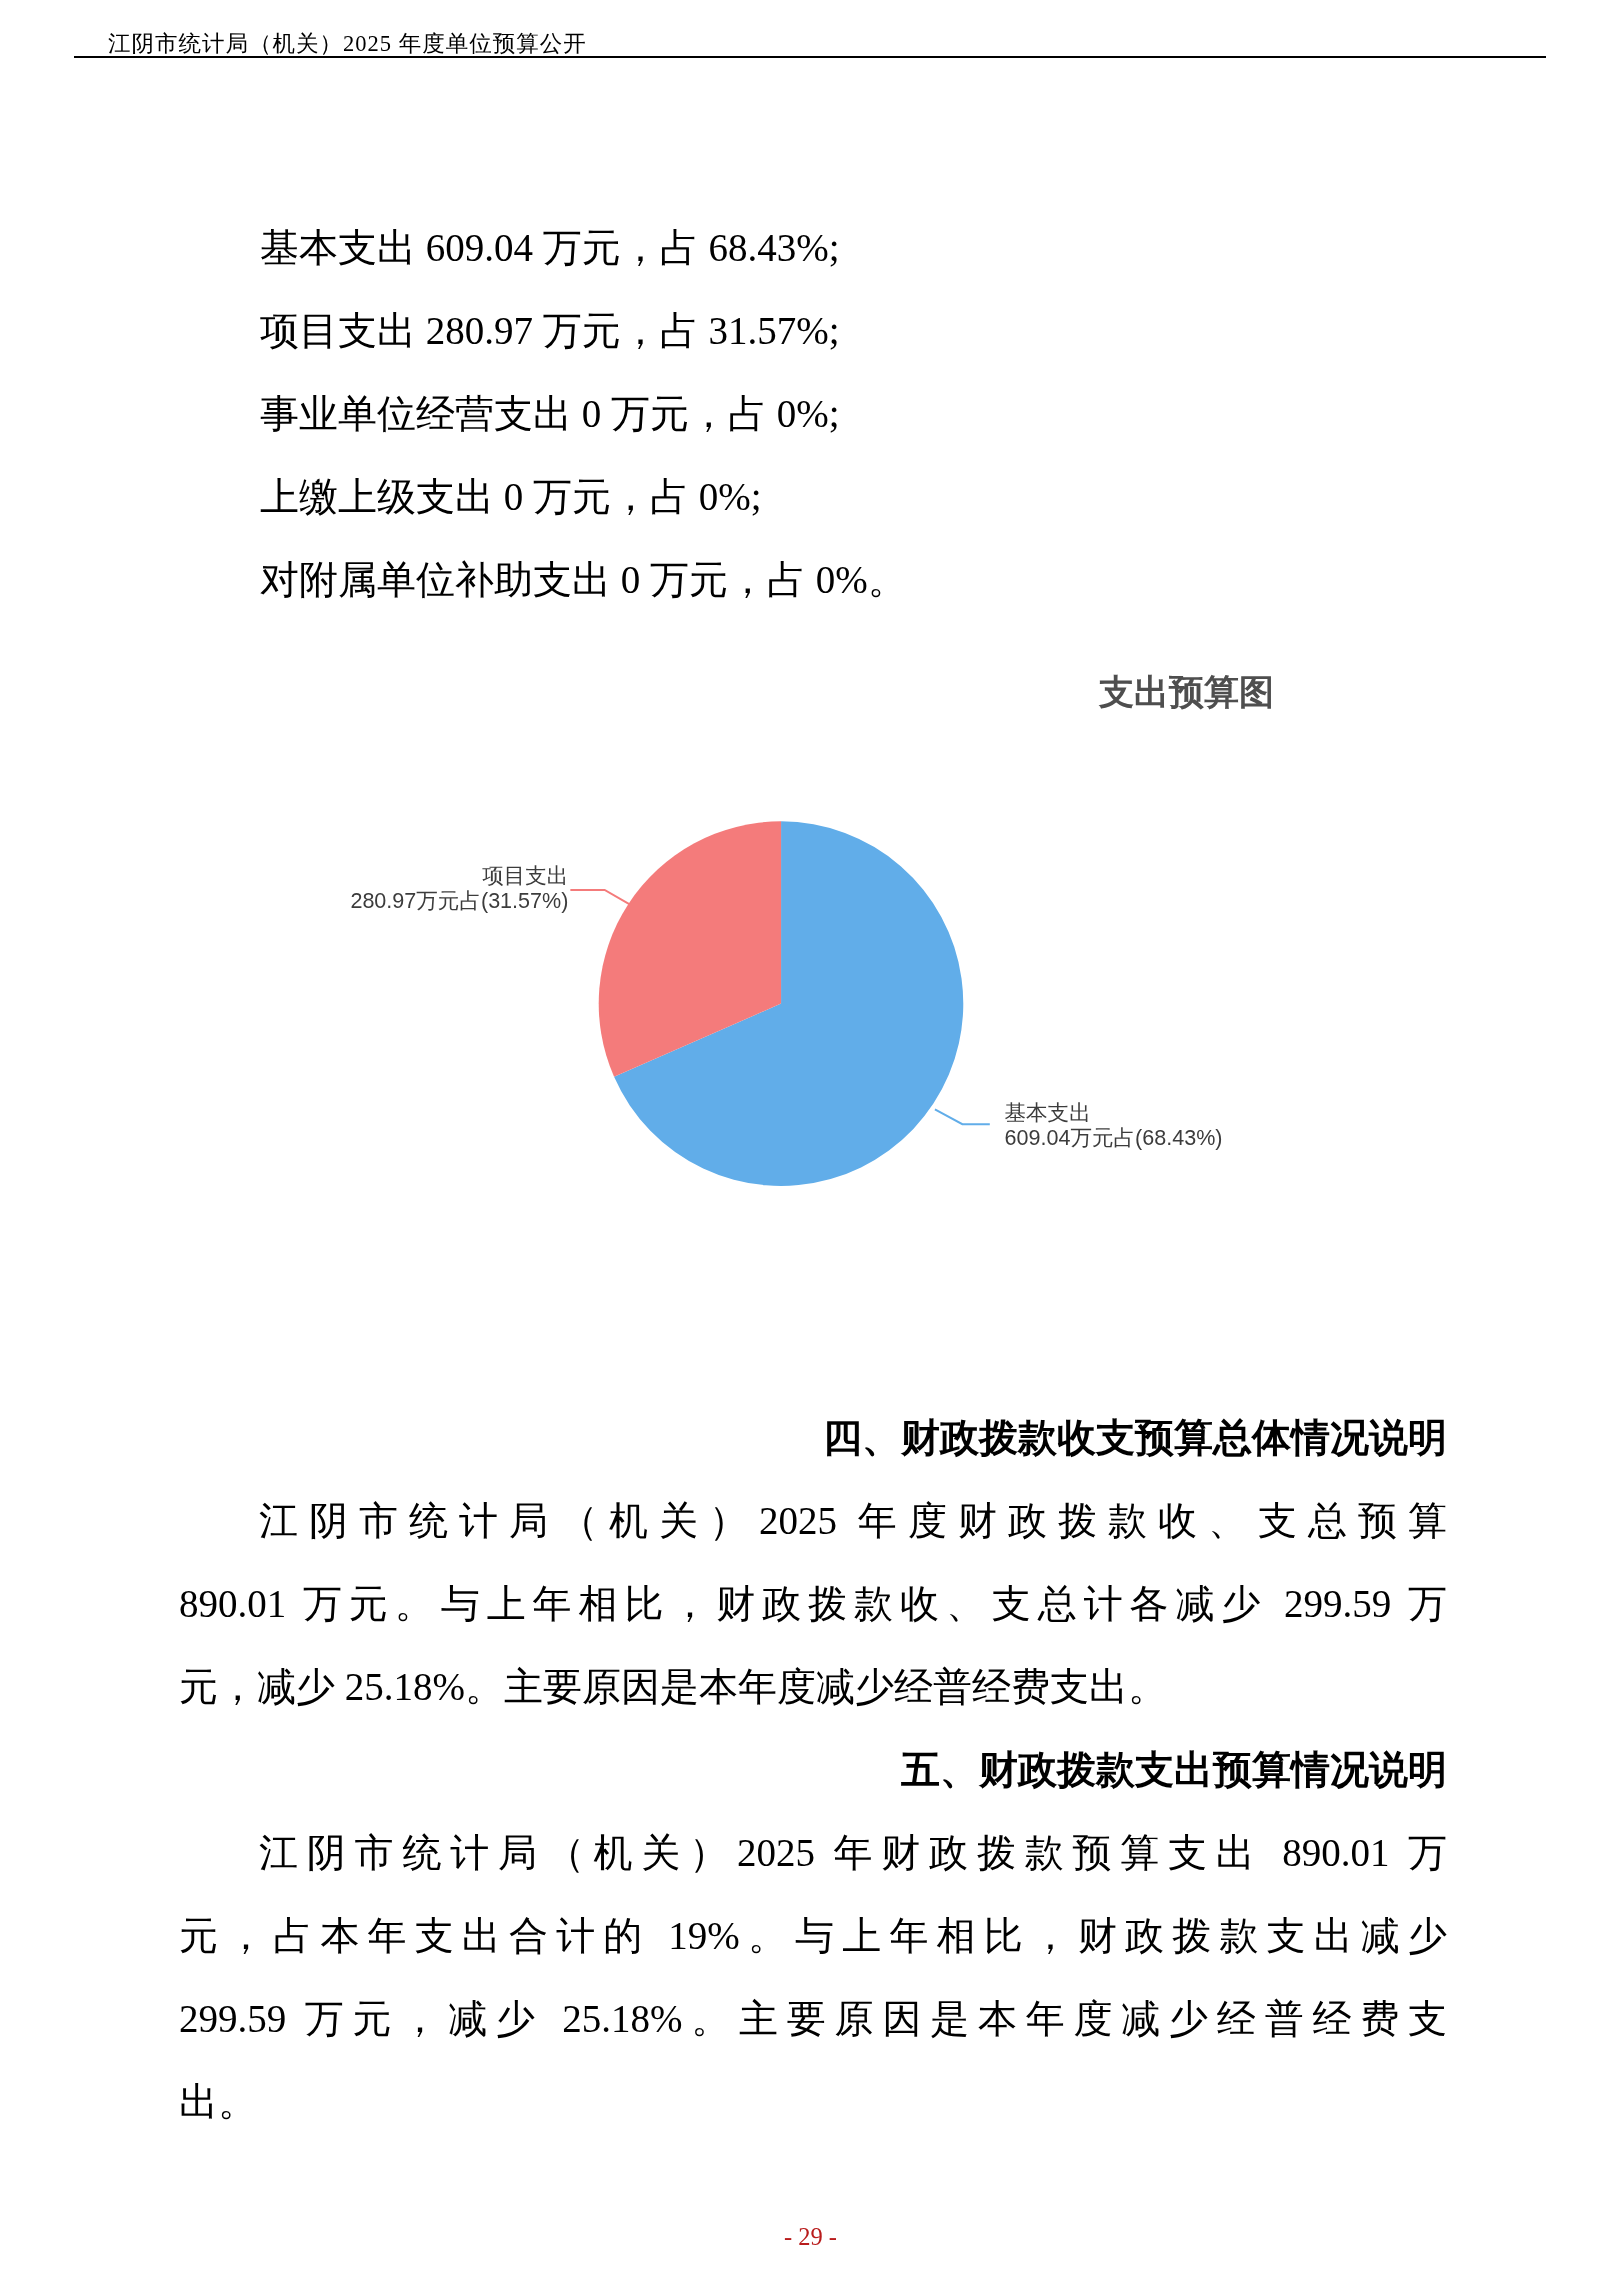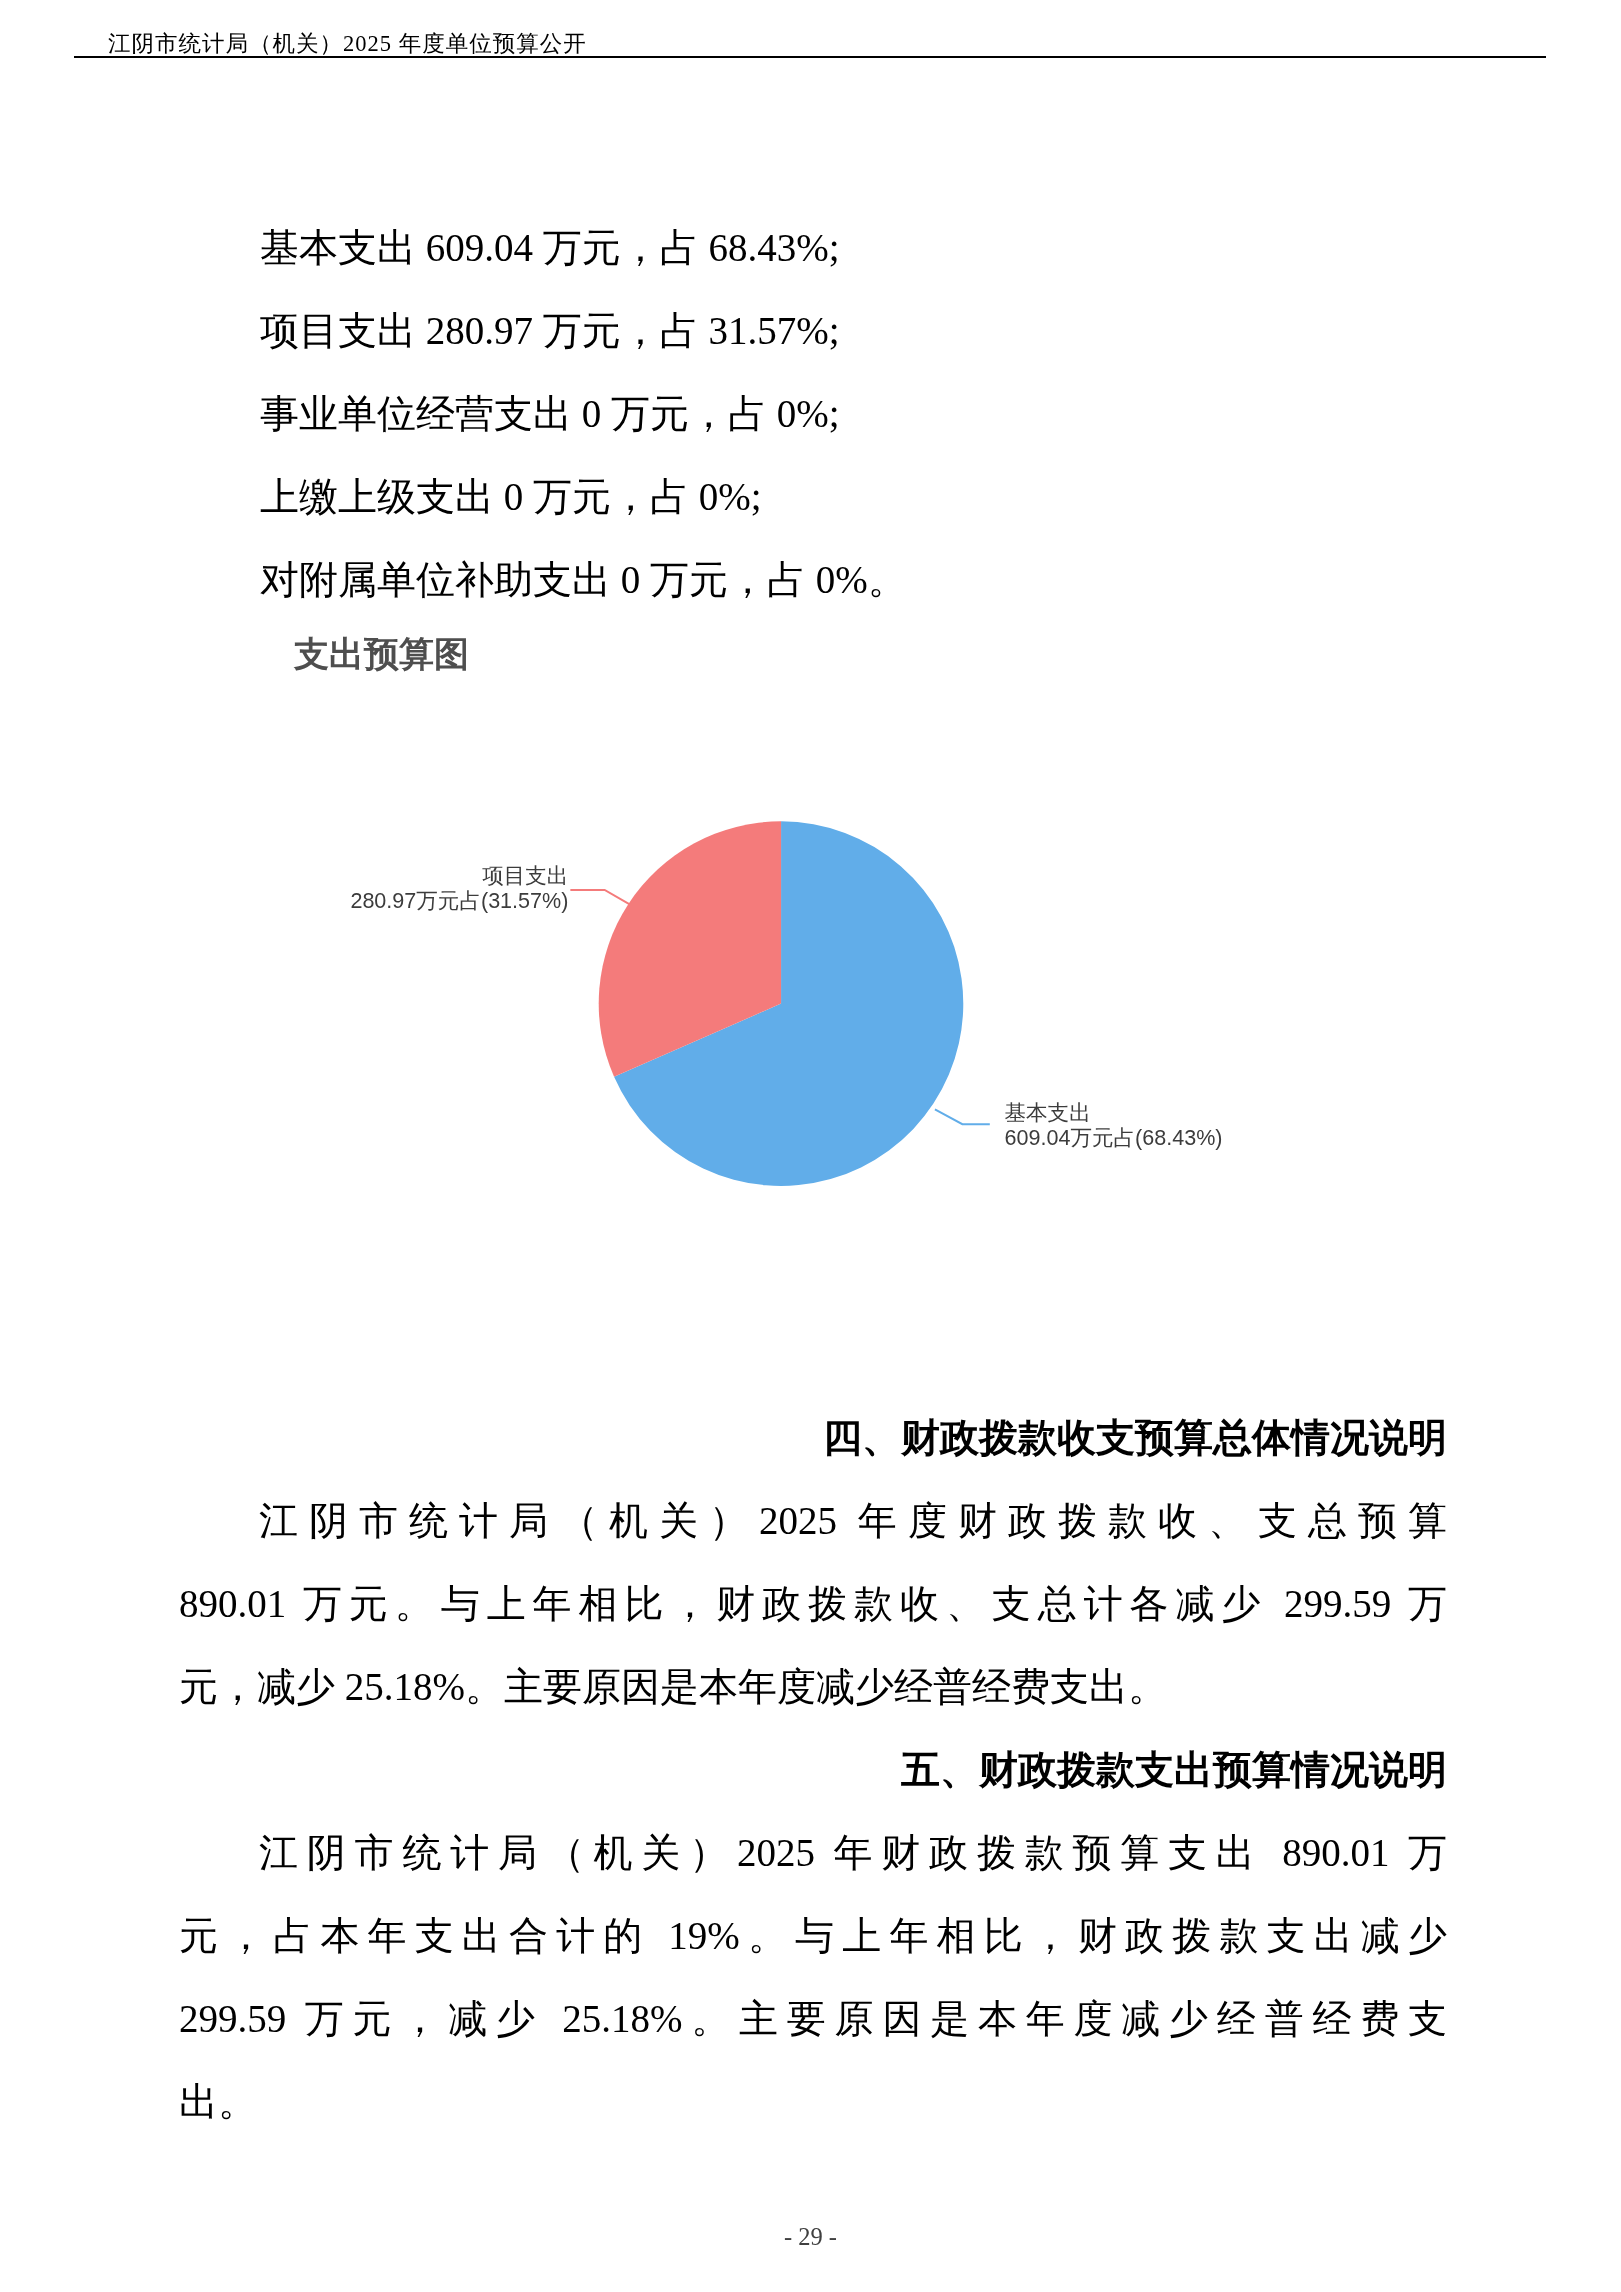--- a/index.html
+++ b/index.html
@@ -19,22 +19,22 @@
   }
   .hdr-rule{
     position:absolute;left:74px;top:56px;width:1472px;height:2px;
     background:#000;
   }
   .expense-list{
     position:absolute;left:260px;top:206px;width:1188px;
     font-size:39px;line-height:83px;
   }
   .chart-title{
-    position:absolute;left:294px;top:629px;width:980px;height:49px;
-    text-align:left;
+    position:absolute;left:294px;top:667px;width:980px;height:49px;
+    text-align:right;
     font-family:"Liberation Sans","DejaVu Sans",sans-serif;
     font-size:35px;font-weight:700;color:#4e4e4e;line-height:49px;
   }
   .pie-svg{
     position:absolute;left:294px;top:686px;width:980px;height:549px;
   }
   .pie-svg text{
     font-family:"Liberation Sans","DejaVu Sans",sans-serif;
     font-size:22px;fill:#3c3c3c;
   }
@@ -47,21 +47,21 @@
     font-weight:700;text-indent:80px;text-align:right;
   }
   .text-flow .p{text-indent:0;}
   .text-flow .p.ind{text-indent:80px;}
   .text-flow .j{
     text-align:justify;
     text-align-last:justify;
   }
   .footer{
     position:absolute;left:0;top:2217px;width:1621px;
-    text-align:center;font-size:24.5px;line-height:39px;color:#404040;
+    text-align:center;font-size:24.5px;line-height:39px;color:#b91c1c;
   }
 </style>
 </head>
 <body>
 
 <div class="page">
 
   <div class="hdr">江阴市统计局（机关）2025 年度单位预算公开</div>
   <div class="hdr-rule"></div>
 

